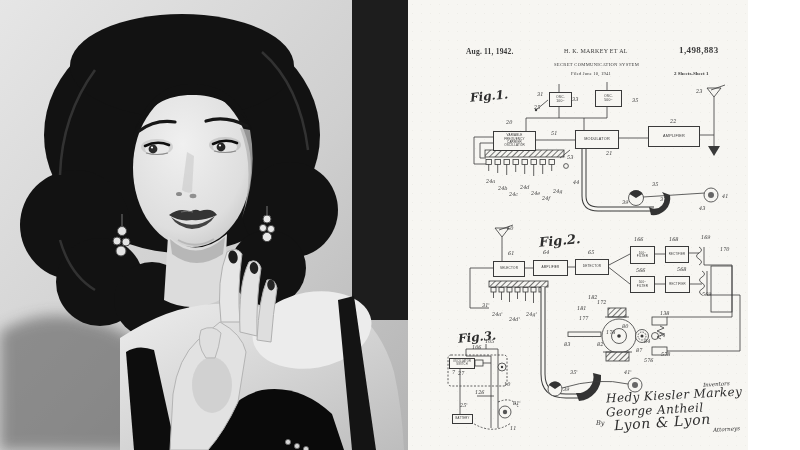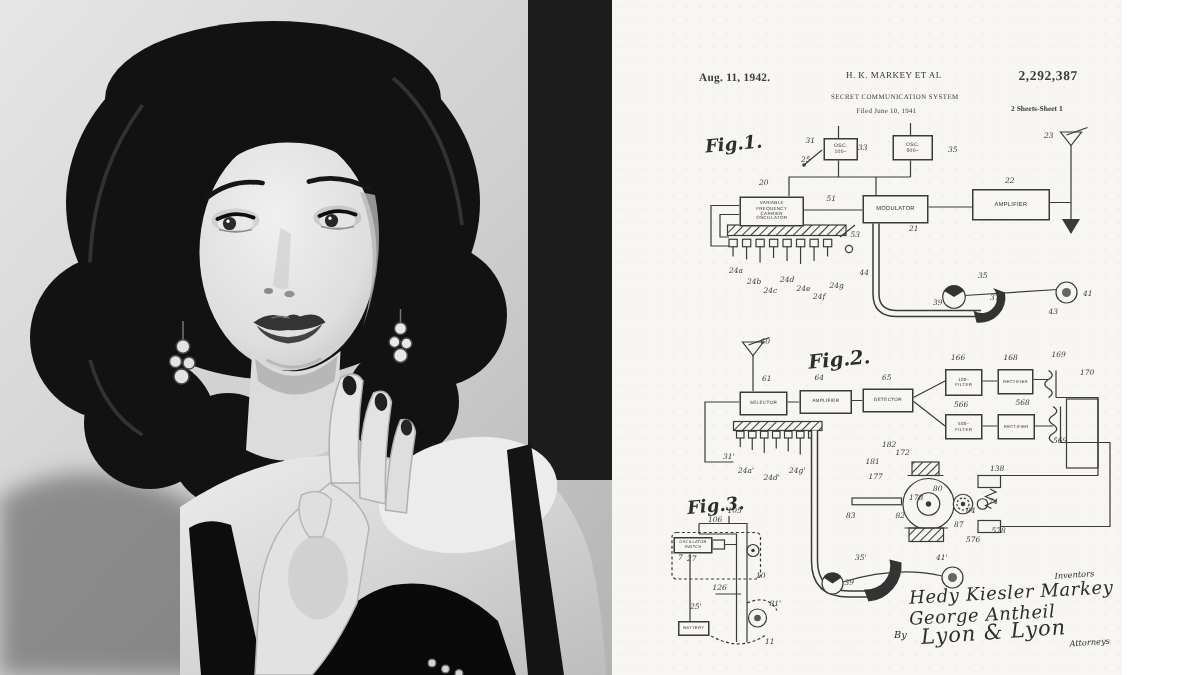--- a/index.html
+++ b/index.html
@@ -243,21 +243,21 @@
         <path d="M65,363 H67 M75,363 H83 M52,367 V414 M86,396 H69"></path>
         <circle cx="97" cy="412" r="6" fill="#f6f5f1"></circle>
           <circle cx="97" cy="412" r="2.2" fill="#555" stroke="none"></circle>
         <path d="M63,422 Q84,436 103,423" stroke-dasharray="2 1.6"></path>
         <path d="M90,402 Q104,396 110,407" stroke-dasharray="2 1.6"></path>
       </g>
     </svg>
 
     <div class="ptxt hdr-date">Aug. 11, 1942.</div>
     <div class="ptxt hdr-name">H. K. MARKEY ET AL</div>
-    <div class="ptxt hdr-number">2,292,387</div>
+    <div class="ptxt hdr-number">1,498,883</div>
     <div class="ptxt hdr-title">SECRET COMMUNICATION SYSTEM</div>
     <div class="ptxt hdr-filed">Filed June 10, 1941</div>
     <div class="ptxt hdr-sheet">2 Sheets-Sheet 1</div>
 
     <div>
         <div class="figlabel" style="left: 62px; top: 89px; font-size: 12px;">Fig.1.</div>
         <div class="figlabel" style="left: 131px; top: 233px; font-size: 13px;">Fig.2.</div>
         <div class="figlabel" style="left: 50px; top: 330px; font-size: 12px;">Fig.3.</div>
       </div>
     <div>

